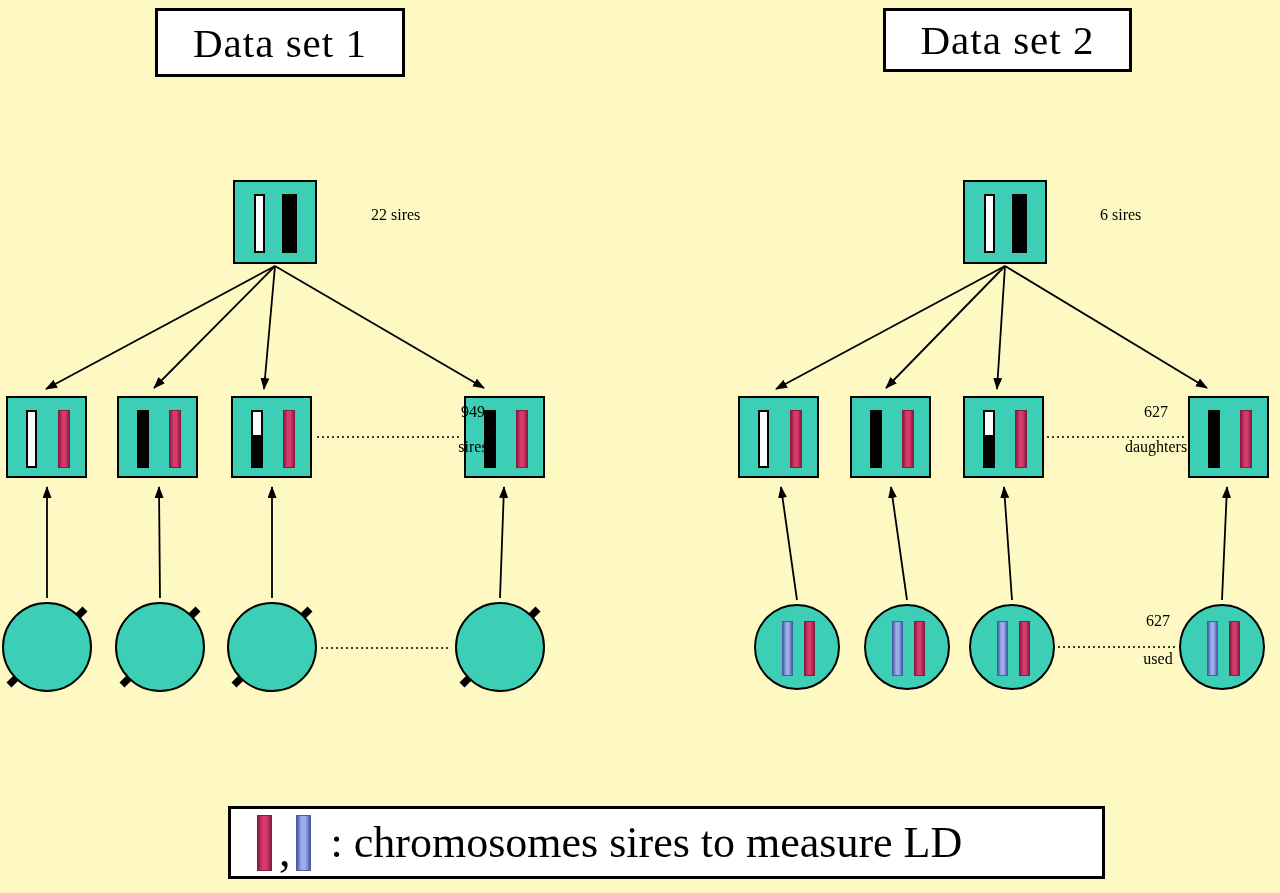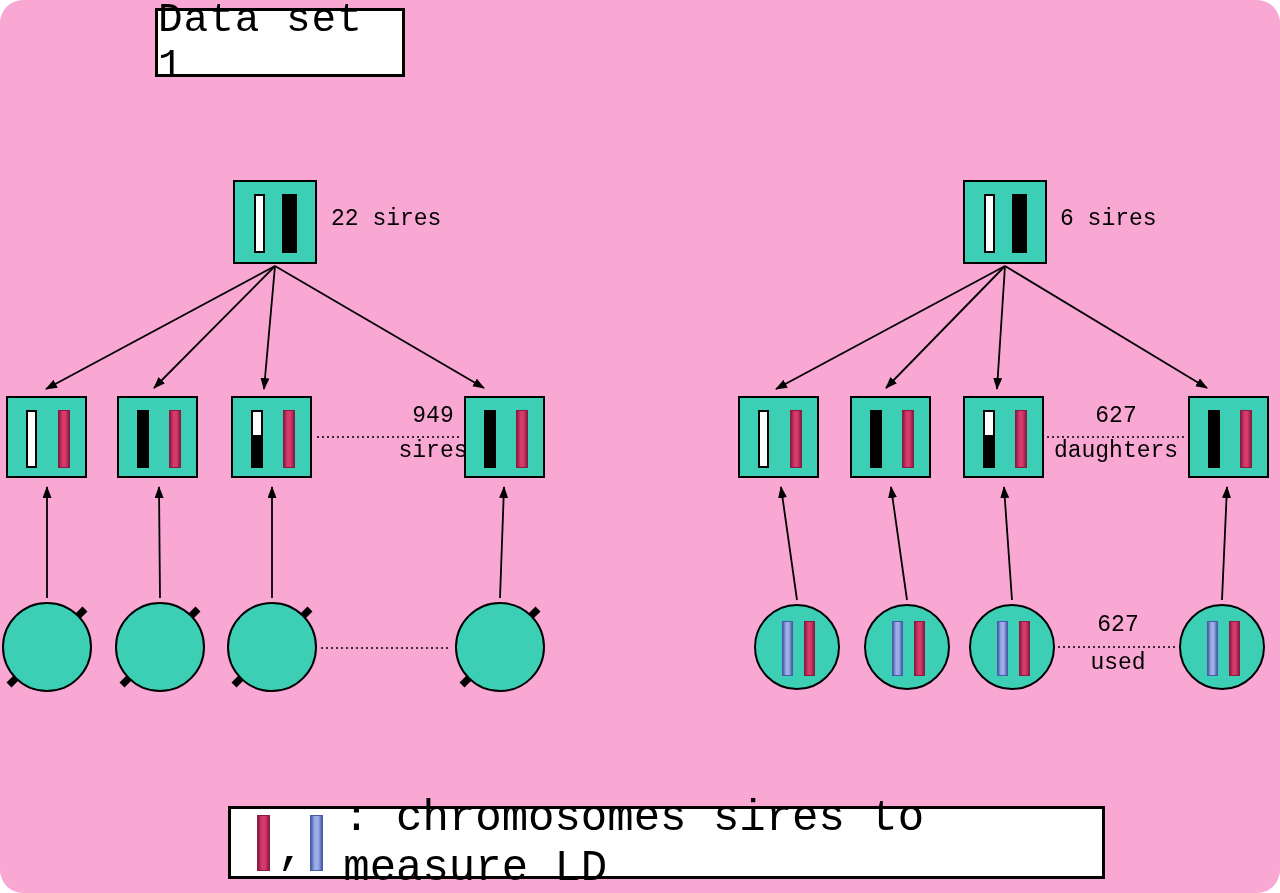--- a/index.html
+++ b/index.html
@@ -1,38 +1,38 @@
 <!DOCTYPE html>
 <html style="--teal: #3DCFB6; --pink: #D63A6B; --pink_border: #8A1C42; --blue: #9BAEE8; --blue_border: #4A5CA8; --outline: #000000; --background: #FFFFFF;"><head>
 <meta charset="utf-8">
 <style>
   html,body{margin:0;padding:0;background:#fff;}
   .canvas{
-    position:relative;width:1280px;height:893px;background:#f9a8d4;
-    font-family:Liberation Mono, monospace;color:#000;overflow:hidden;border-radius:23px;
+    position:relative;width:1280px;height:893px;background:#fef9c3;
+    font-family:Liberation Serif, serif;color:#000;overflow:hidden;
   }
   .overlay{position:absolute;left:0;top:0;width:1280px;height:893px;pointer-events:none;}
   .title-box{
     position:absolute;border:3px solid #000;background:#fff;
     display:flex;align-items:center;justify-content:center;
     font-size:41px;letter-spacing:1px;
   }
   .cell{
     position:absolute;background:var(--teal,#3DCFB6);border:2px solid #000;box-sizing:border-box;
   }
   .circle{
     position:absolute;background:var(--teal,#3DCFB6);border:2px solid #000;border-radius:50%;box-sizing:border-box;
   }
   .bar{position:absolute;box-sizing:border-box;}
   .bar-white{background:#fff;border:2px solid #000;}
   .bar-black{background:#000;border:1px solid #000;}
   .bar-split{background:linear-gradient(to bottom,#fff 0%,#fff 42%,#000 42%,#000 100%);border:2px solid #000;}
   .bar-pink{background:linear-gradient(90deg,var(--pink_border,#8A1C42),var(--pink,#D63A6B) 35%,var(--pink,#D63A6B) 65%,var(--pink_border,#8A1C42));border:1px solid var(--pink_border,#8A1C42);}
   .bar-blue{background:linear-gradient(90deg,var(--blue_border,#4A5CA8),var(--blue,#9BAEE8) 35%,var(--blue,#9BAEE8) 65%,var(--blue_border,#4A5CA8));border:1px solid var(--blue_border,#4A5CA8);}
-  .label{position:absolute;font-size:23px;white-space:nowrap;}
+  .label{position:absolute;font-size:16px;white-space:nowrap;margin-left:40px;}
   .center-label{transform:translateX(-50%);text-align:right;}
   .legend-box{
     position:absolute;border:3px solid #000;background:#fff;
     display:flex;align-items:center;padding-left:26px;box-sizing:border-box;
   }
   .legend-text{font-size:44px;margin-left:20px;}
   .legend-comma{font-size:46px;position:relative;top:8px;margin:0 5px 0 7px;}
   .legend-bar{position:relative;display:inline-block;}
 </style>
 </head>
@@ -107,20 +107,23 @@
   </div>
 
   <div class="label center-label" style="left:433px;top:403px;">949</div>
   <div class="label center-label" style="left:433px;top:438px;">sires</div>
 
   <div class="circle" style="left:2px;top:602px;width:90px;height:90px;"></div>
   <div class="circle" style="left:115px;top:602px;width:90px;height:90px;"></div>
   <div class="circle" style="left:227px;top:602px;width:90px;height:90px;"></div>
   <div class="circle" style="left:455px;top:602px;width:90px;height:90px;"></div>
 
+  <div class="title-box" style="left:883px;top:8px;width:243px;height:58px;">
+    <span>Data set 2</span>
+  </div>
 
   <div class="cell" style="left:963px;top:180px;width:84px;height:84px;">
     <div class="bar bar-white" style="left:19px;top:12px;width:11px;height:59px;"></div>
     <div class="bar bar-black" style="left:47px;top:12px;width:15px;height:59px;"></div>
   </div>
   <div class="label" style="left:1060px;top:206px;">6 sires</div>
 
   <div class="cell" style="left:738px;top:396px;width:81px;height:82px;">
     <div class="bar bar-white" style="left:18px;top:12px;width:11px;height:58px;"></div>
     <div class="bar bar-pink" style="left:50px;top:12px;width:12px;height:58px;"></div>

